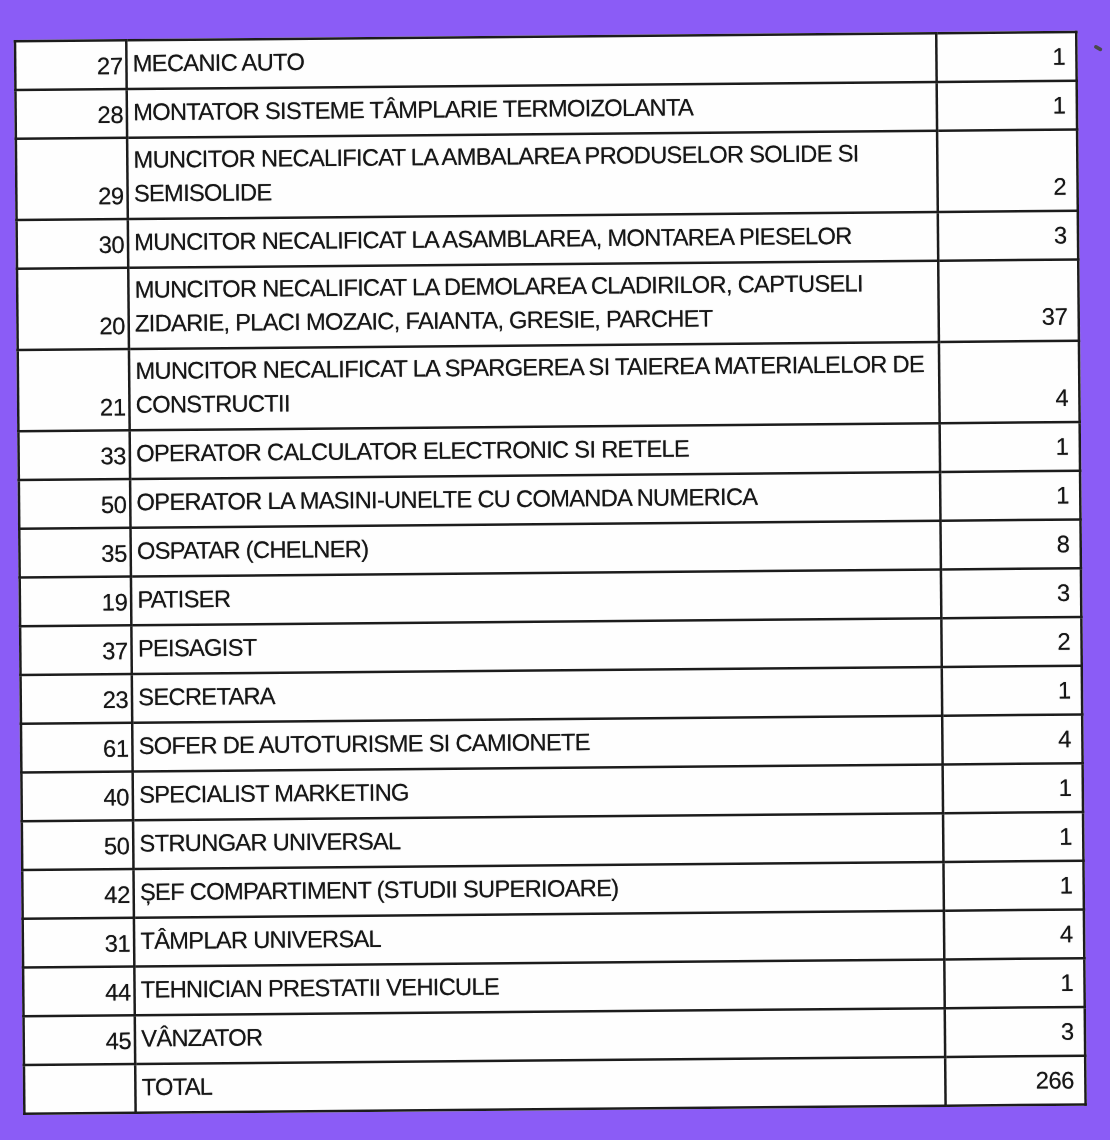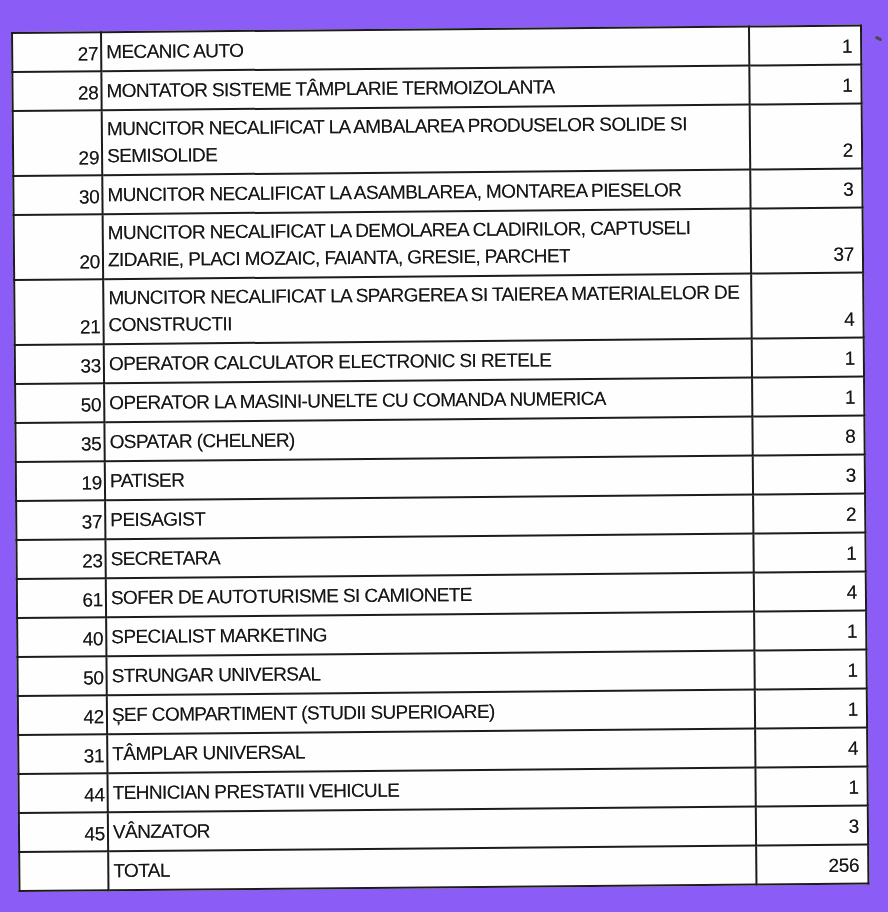--- a/index.html
+++ b/index.html
@@ -292,19 +292,19 @@
     <td class="col-count">
       <span>3</span>
     </td>
   </tr>
           <tr class="r1" id="total-row">
           <td class="col-num"></td>
           <td class="col-title">
             <div class="line">TOTAL</div>
           </td>
           <td class="col-count">
-            <span>256</span>
+            <span>266</span>
           </td>
         </tr>
       </tbody>
     </table>
   </div>
 </div>
 
 </body></html>

